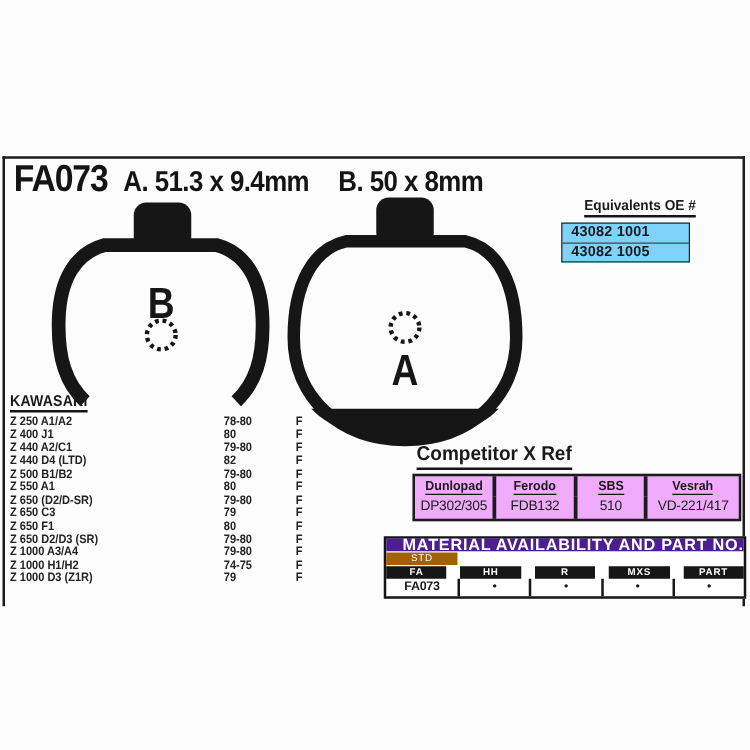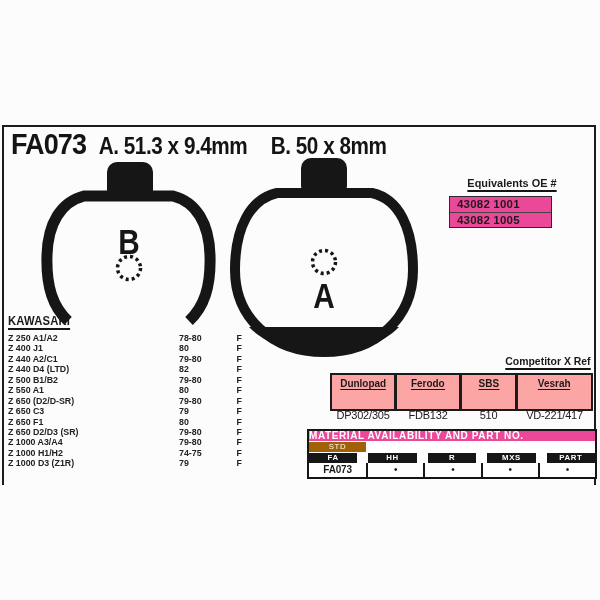--- a/index.html
+++ b/index.html
@@ -11,51 +11,51 @@
            border-top:2px solid #1c1c1c; border-left:2px solid #1c1c1c; border-right:2px solid #1c1c1c; }
 
   .title-row { position:absolute; left:11px; top:127px; display:flex; align-items:baseline;
                transform:scaleX(0.9); transform-origin:0 50%; white-space:nowrap; }
   .part-no { font-weight:bold; font-size:30px; letter-spacing:-1px; color:#141414; }
   .dim { font-weight:bold; font-size:23px; letter-spacing:-0.5px; color:#141414; }
   .dim-a { margin-left:14px; } .dim-b { margin-left:26px; }
 
   svg.diagram { position:absolute; left:0; top:0; pointer-events:none; }
 
-  .oe-block { position:absolute; left:443px; top:177px; width:138px; }
+  .oe-block { position:absolute; left:443px; top:159px; width:138px; }
   .oe-heading { display:block; text-align:center; font-weight:bold; font-size:11.5px; }
   .oe-heading span { display:inline-block; border-bottom:2px solid #151515; padding-bottom:1px;
                      transform:scaleX(0.95); }
-  .oe-box { margin-top:4px; margin-left:6px; width:103px; border:1.5px solid #2a2a2a; background:#ec4899; }
+  .oe-box { margin-top:4px; margin-left:6px; width:103px; border:1.5px solid #2a2a2a; background:#7dd3fc; }
   .oe-row { font-size:11.5px; font-weight:bold; letter-spacing:0.2px; padding:1px 0 1px 7px; height:15px; }
   .oe-row + .oe-row { border-top:1px solid #444; }
 
   .fitment { position:absolute; left:8px; top:314px; width:280px;
              transform:scaleX(0.9); transform-origin:0 0; }
   .fit-brand { font-weight:bold; font-size:12.5px; letter-spacing:0.2px; }
   .fit-brand span { display:inline-block; border-bottom:2px solid #151515; padding-bottom:0px; }
   .fit-rows { margin-top:3px; }
   .fitment-row { display:grid; grid-template-columns:190px 64px 20px; height:10.45px;
                  font-size:9.8px; font-weight:bold; line-height:10.4px; color:#222; }
 
   .comp-block { position:absolute; left:330px; top:355px; width:263px; }
-  .comp-heading { text-align:right; font-size:11px; font-weight:bold; }
+  .comp-heading { text-align:left; font-size:16px; font-weight:bold; }
   .comp-heading span { display:inline-block; border-bottom:2px solid #151515; padding-bottom:1px;
                        transform:scaleX(0.95); }
-  .comp-table { margin-top:3px; border:2px solid #1b1b1b; background:#fca5a5;
+  .comp-table { margin-top:3px; border:2px solid #1b1b1b; background:#f0abfc;
                 display:grid; grid-template-columns:63fr 66fr 57fr 77fr; }
   .comp-cell { text-align:center; }
   .comp-cell.divided { border-left:3px solid #1b1b1b; }
   .comp-head { padding-top:2px; height:16px; font-size:10.5px; font-weight:bold; }
   .comp-head span { display:inline-block; border-bottom:1.5px solid #151515; transform:scaleX(0.95); }
-  .comp-val { height:18px; font-size:11px; padding-top:18px; letter-spacing:-0.2px; }
+  .comp-val { height:18px; font-size:11px; padding-top:2px; letter-spacing:-0.2px; }
 
   .mat-table { position:absolute; left:307px; top:429px; width:290px; border:2px solid #151515; background:#fff; }
-  .mat-r1 { background:#ec4899; color:#fff; height:10px; margin-bottom:1px;
-            text-align:left; font-size:10px; font-weight:bold; letter-spacing:0.6px; line-height:10px; }
+  .mat-r1 { background:#4c1d95; color:#fff; height:10px; margin-bottom:1px;
+            text-align:right; font-size:13px; font-weight:bold; letter-spacing:0.6px; line-height:10px; }
   .mat-r2 { display:grid; grid-template-columns:1fr 4fr; gap:1px; margin-bottom:1px; }
   .mat-r2 > div { background:#a16207; color:#fff; height:10px; text-align:center;
                   font-size:7.8px; font-weight:normal; letter-spacing:0.6px; line-height:10px; }
   .mat-r3 { display:grid; grid-template-columns:repeat(5,1fr); gap:11px; }
   .mat-r3 > div { background:#161616; color:#fff; height:10px; text-align:center;
                   font-size:7.8px; font-weight:bold; letter-spacing:0.6px; line-height:10px; }
   .mat-r4 { display:grid; grid-template-columns:repeat(5,1fr); }
   .mat-r4 > div { height:14px; text-align:center; line-height:14px; }
   .mat-r4 > div + div { border-left:2px solid #161616; }
   .mat-part { font-weight:bold; font-size:10px; letter-spacing:-0.2px; }

